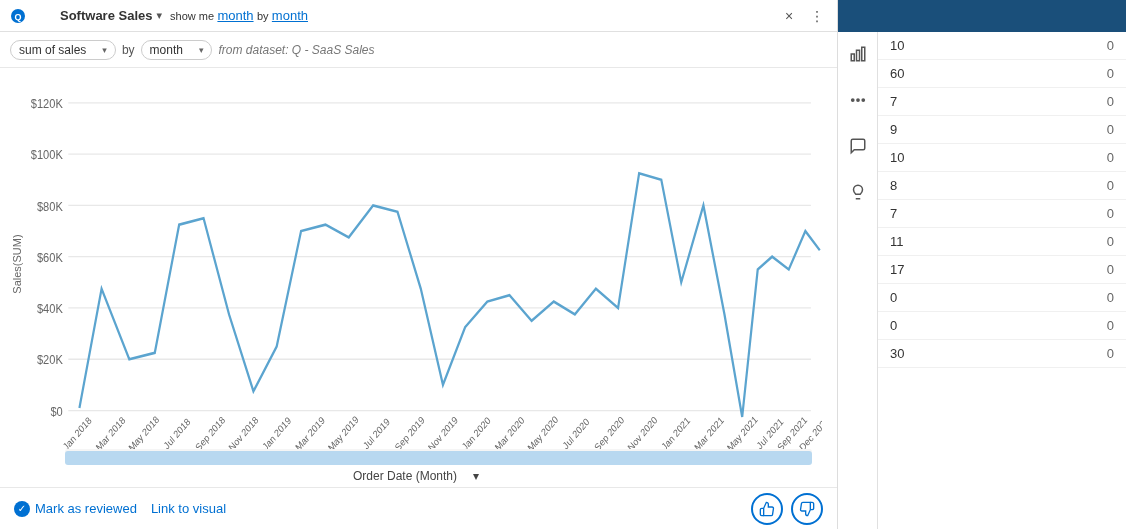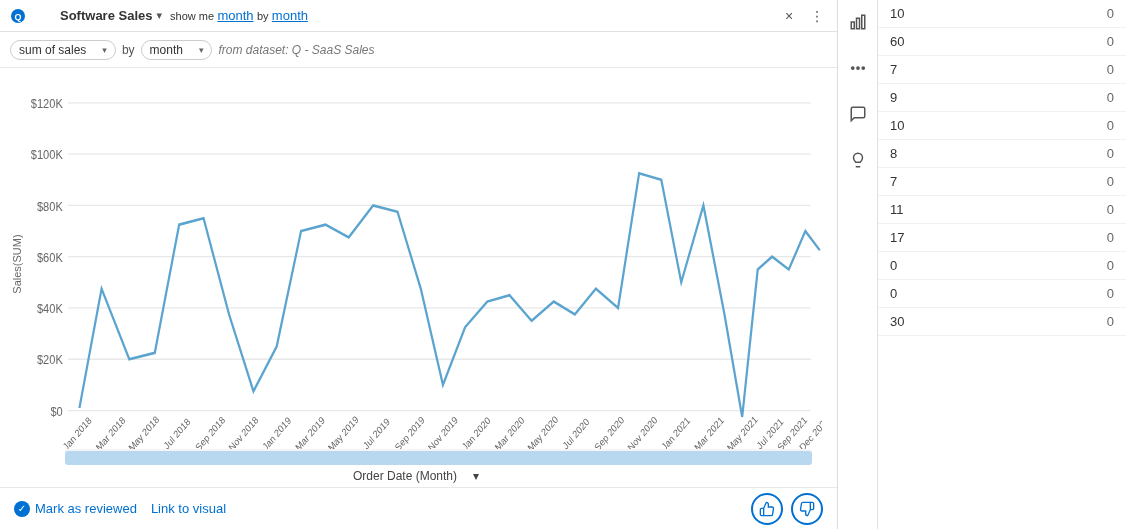--- a/index.html
+++ b/index.html
@@ -244,20 +244,21 @@
       color: #0070d2;
       font-size: 14px;
       background: #fff;
     }
 
     
     .right-panel {
       width: 288px;
       background: #fff;
       display: flex;
+      flex-direction: column;
     }
 
     .right-panel-header {
       height: 32px;
       background: #1a4f7a;
     }
 
     .right-panel-icons {
       display: flex;
       flex-direction: column;

